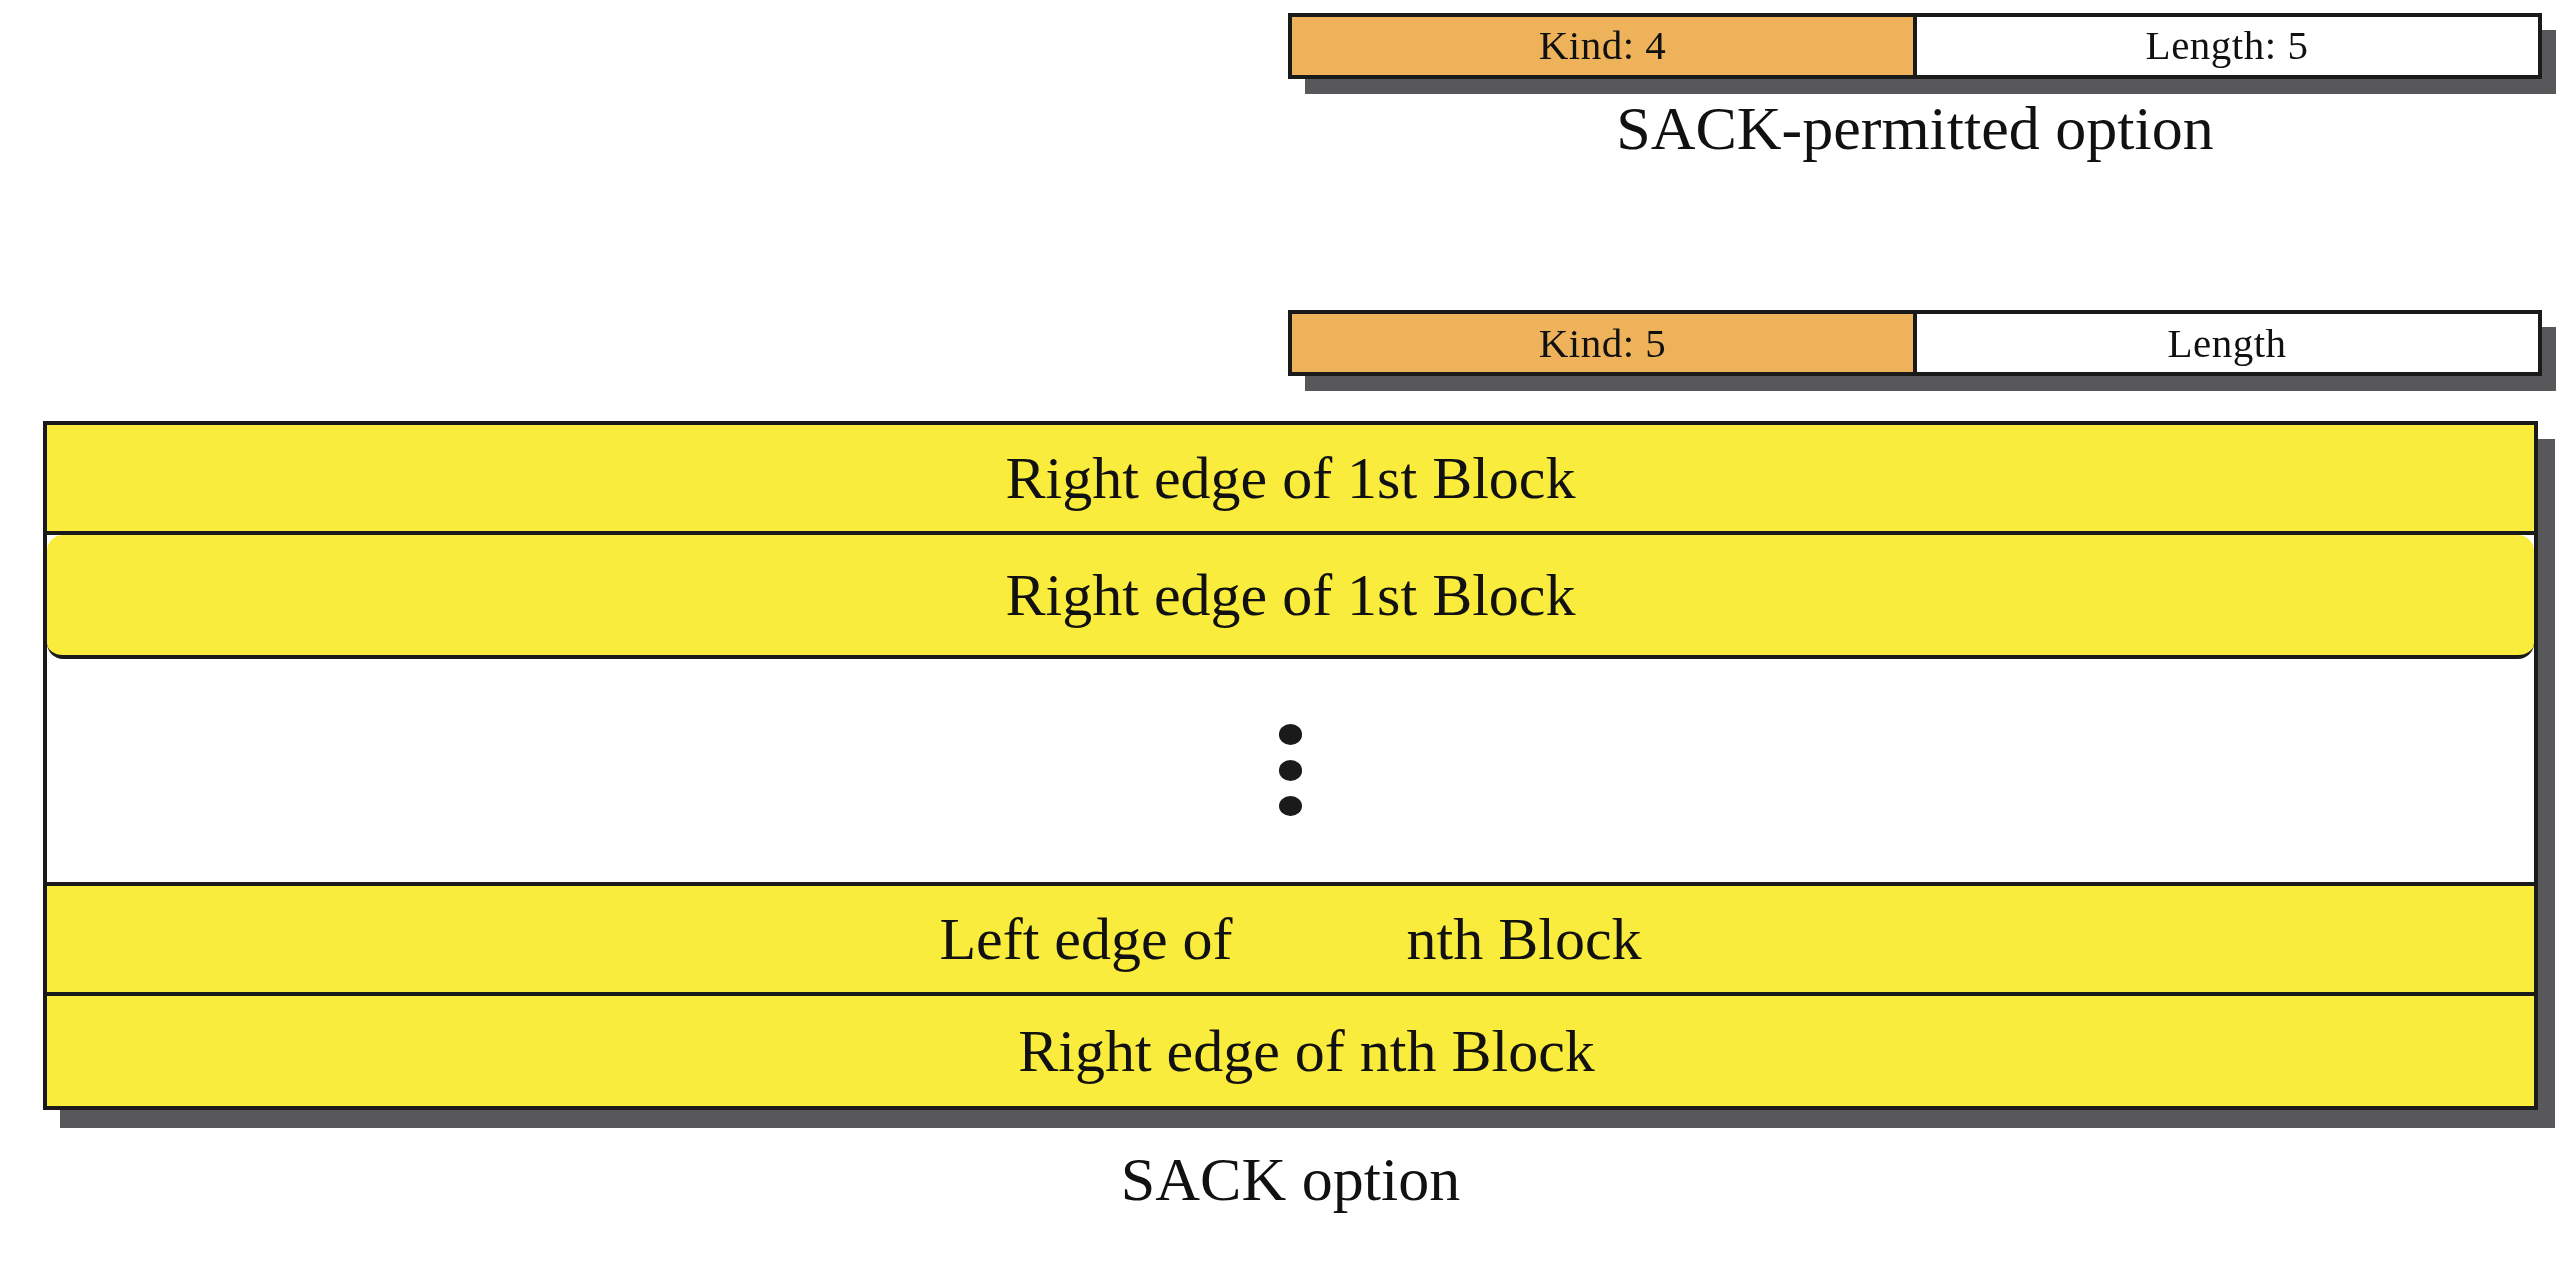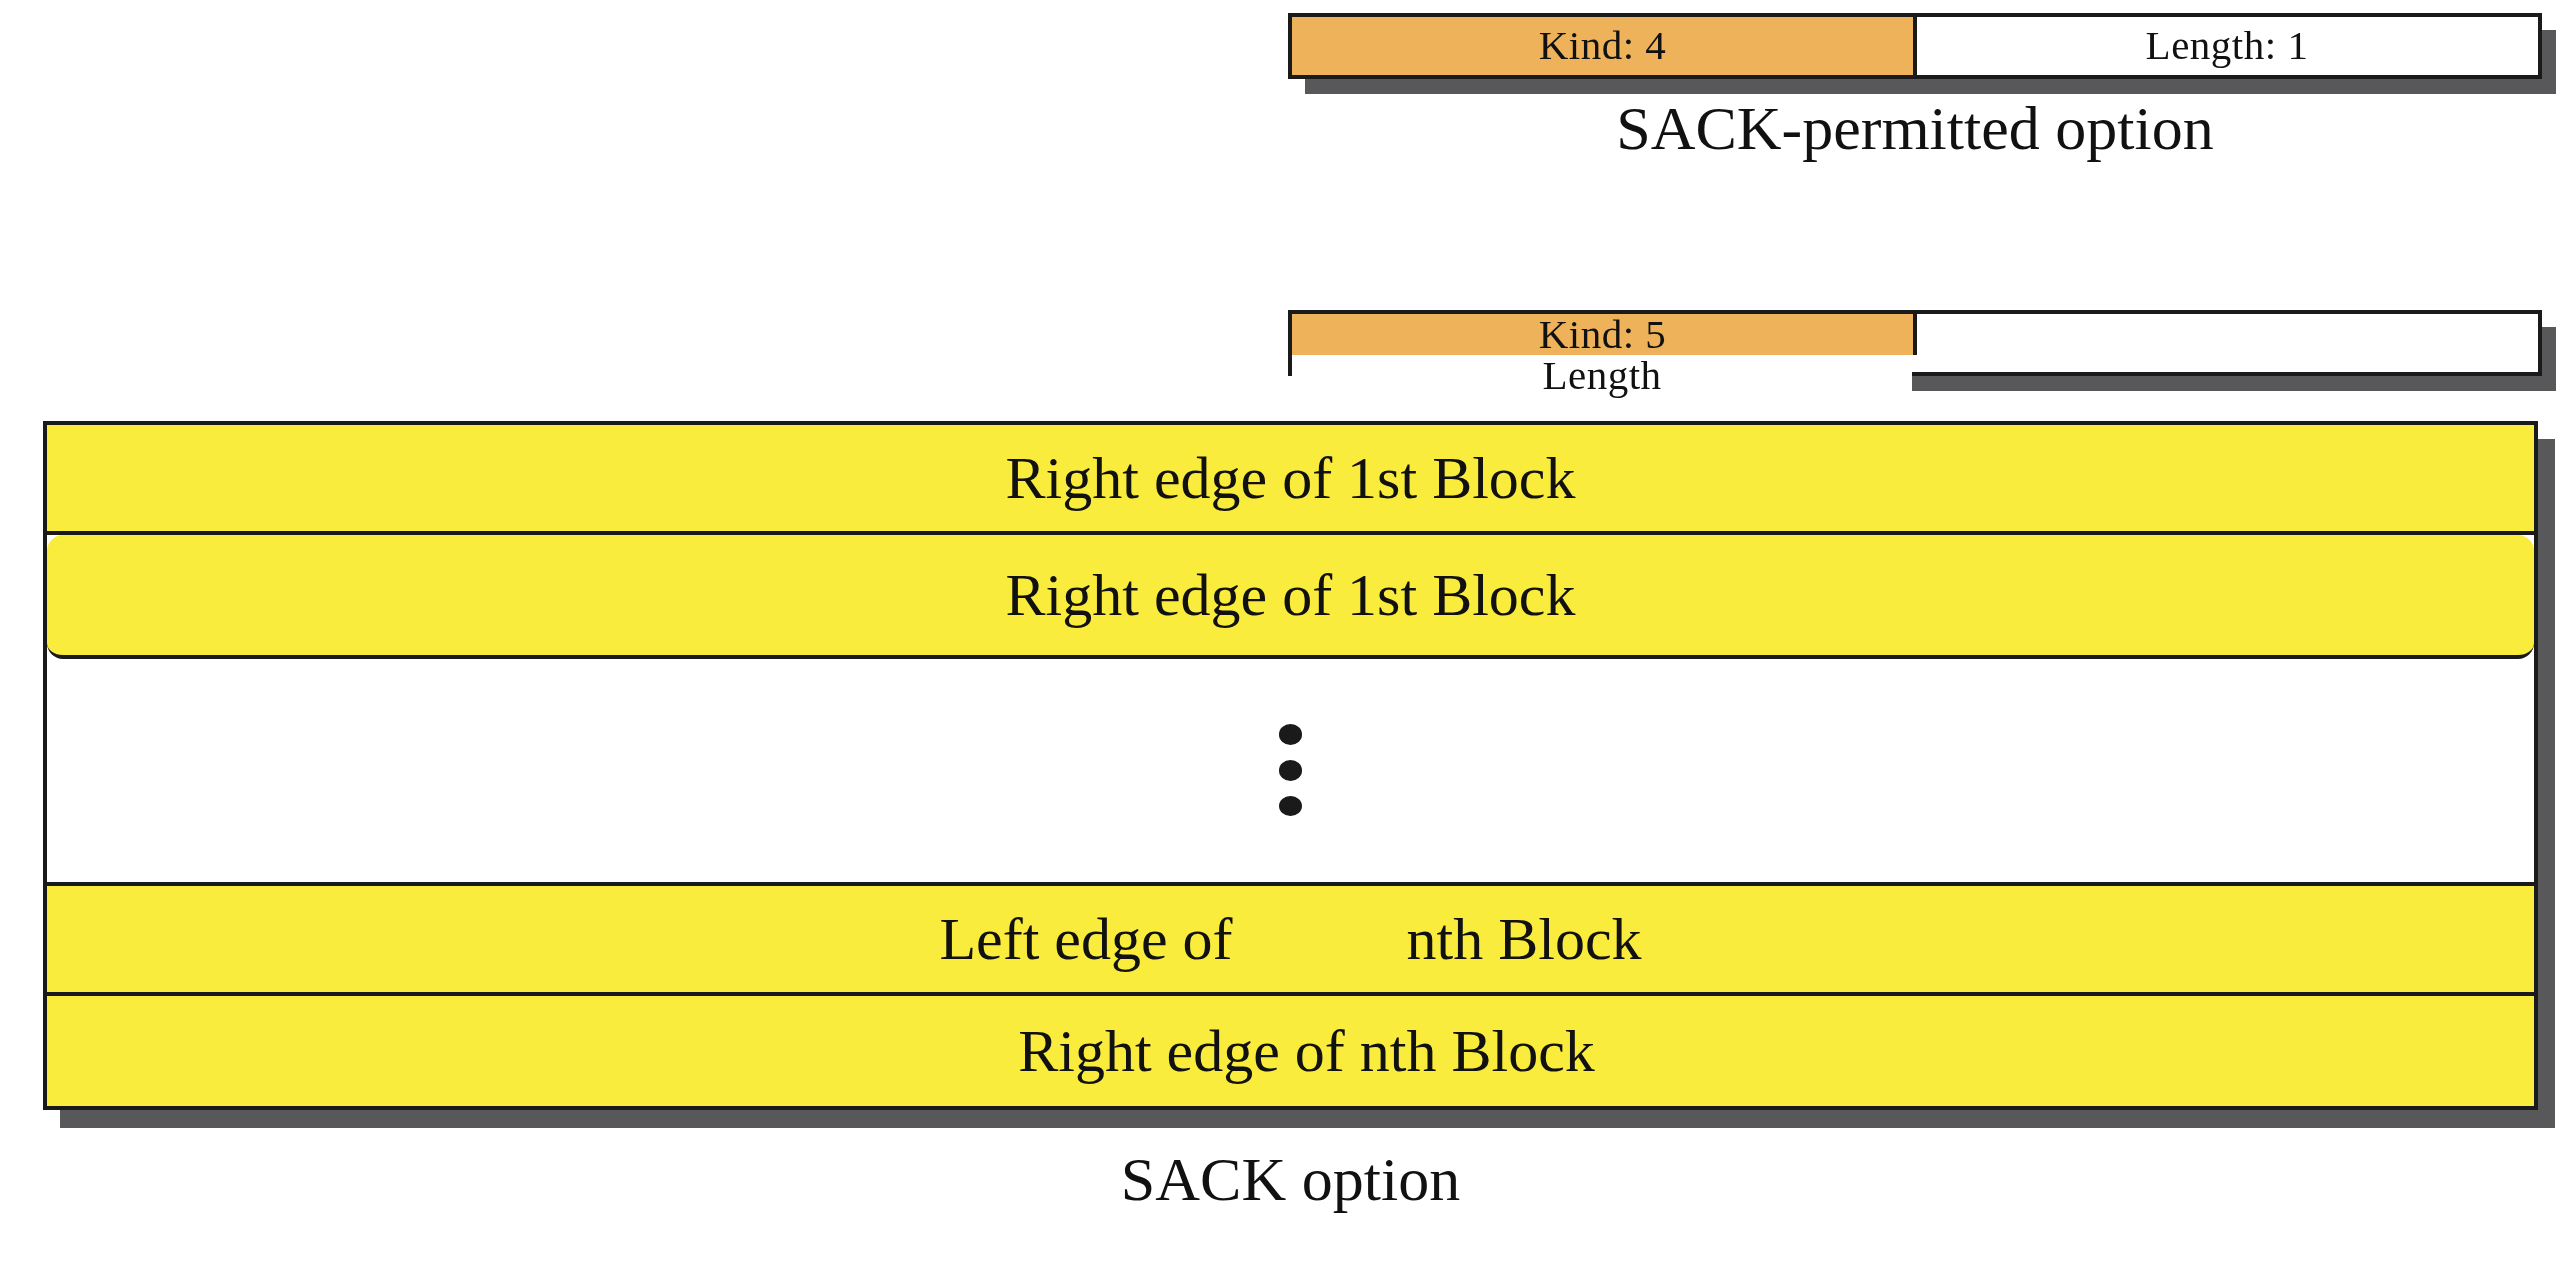--- a/index.html
+++ b/index.html
@@ -137,28 +137,28 @@
 </style>
 </head>
 <body>
 
 <div class="canvas">
 
   <div class="shadow" style="left:1305px; top:30px; width:1251px; height:64px;"></div>
 
   <div class="boxrow" style="left:1288px; top:12.6px; width:1254px; height:66px;">
     <div class="cell cell-kind" style="width:625px;">Kind: 4</div>
-    <div class="cell cell-length" style="width:620px;">Length: 1</div>
+    <div class="cell cell-length" style="width:620px;">Length: 5</div>
   </div>
 
   <div class="caption" style="left:1288px; top:97px; width:1254px;">SACK-permitted option</div>
 
   <div class="shadow" style="left:1305px; top:327px; width:1251px; height:64px;"></div>
 
-  <div class="boxrow" style="left:1288px; top:310px; width:1254px; height:66px;flex-direction:column;">
+  <div class="boxrow" style="left:1288px; top:310px; width:1254px; height:66px;">
     <div class="cell cell-kind" style="width:625px;">Kind: 5</div>
     <div class="cell cell-length" style="width:620px;">Length</div>
   </div>
 
   <div class="shadow" style="left:60px; top:439px; width:2495px; height:689px;"></div>
 
   <div class="sack-table" style="left:43px; top:421px; width:2495px; height:689px;">
 
     <div class="trow trow-yellow trow-edge" style="height: 112px;">Right edge of 1st Block</div>
 

